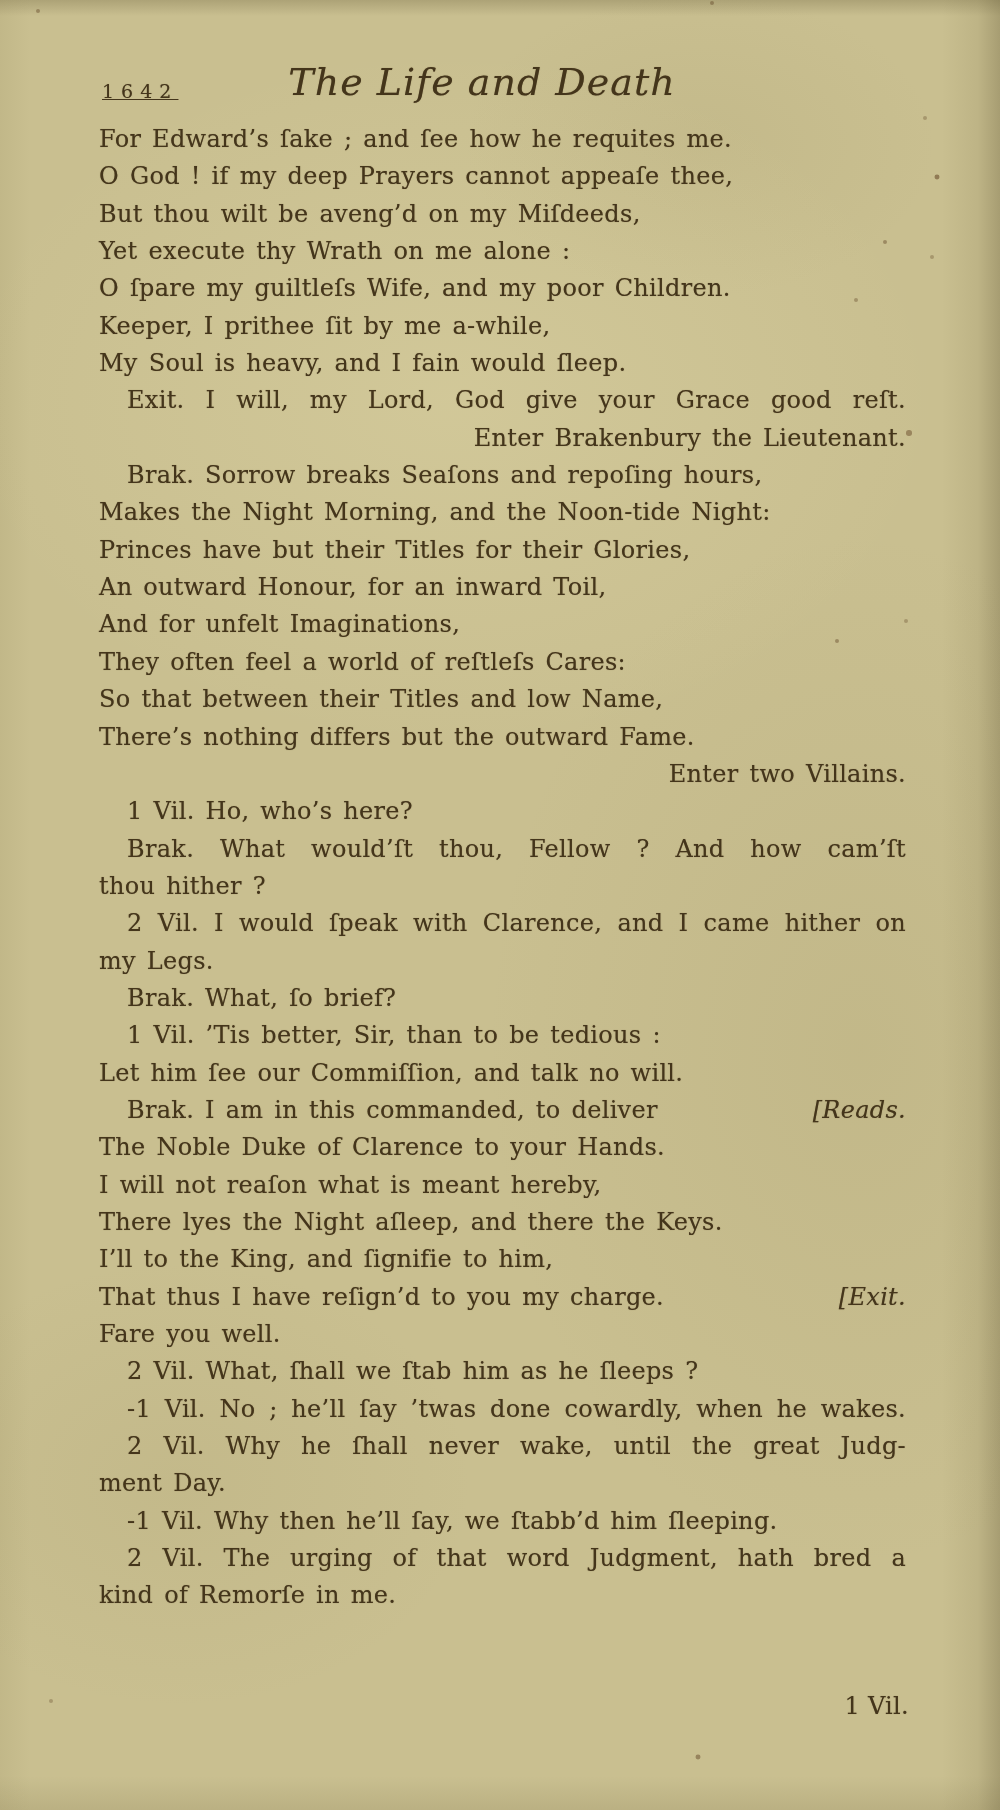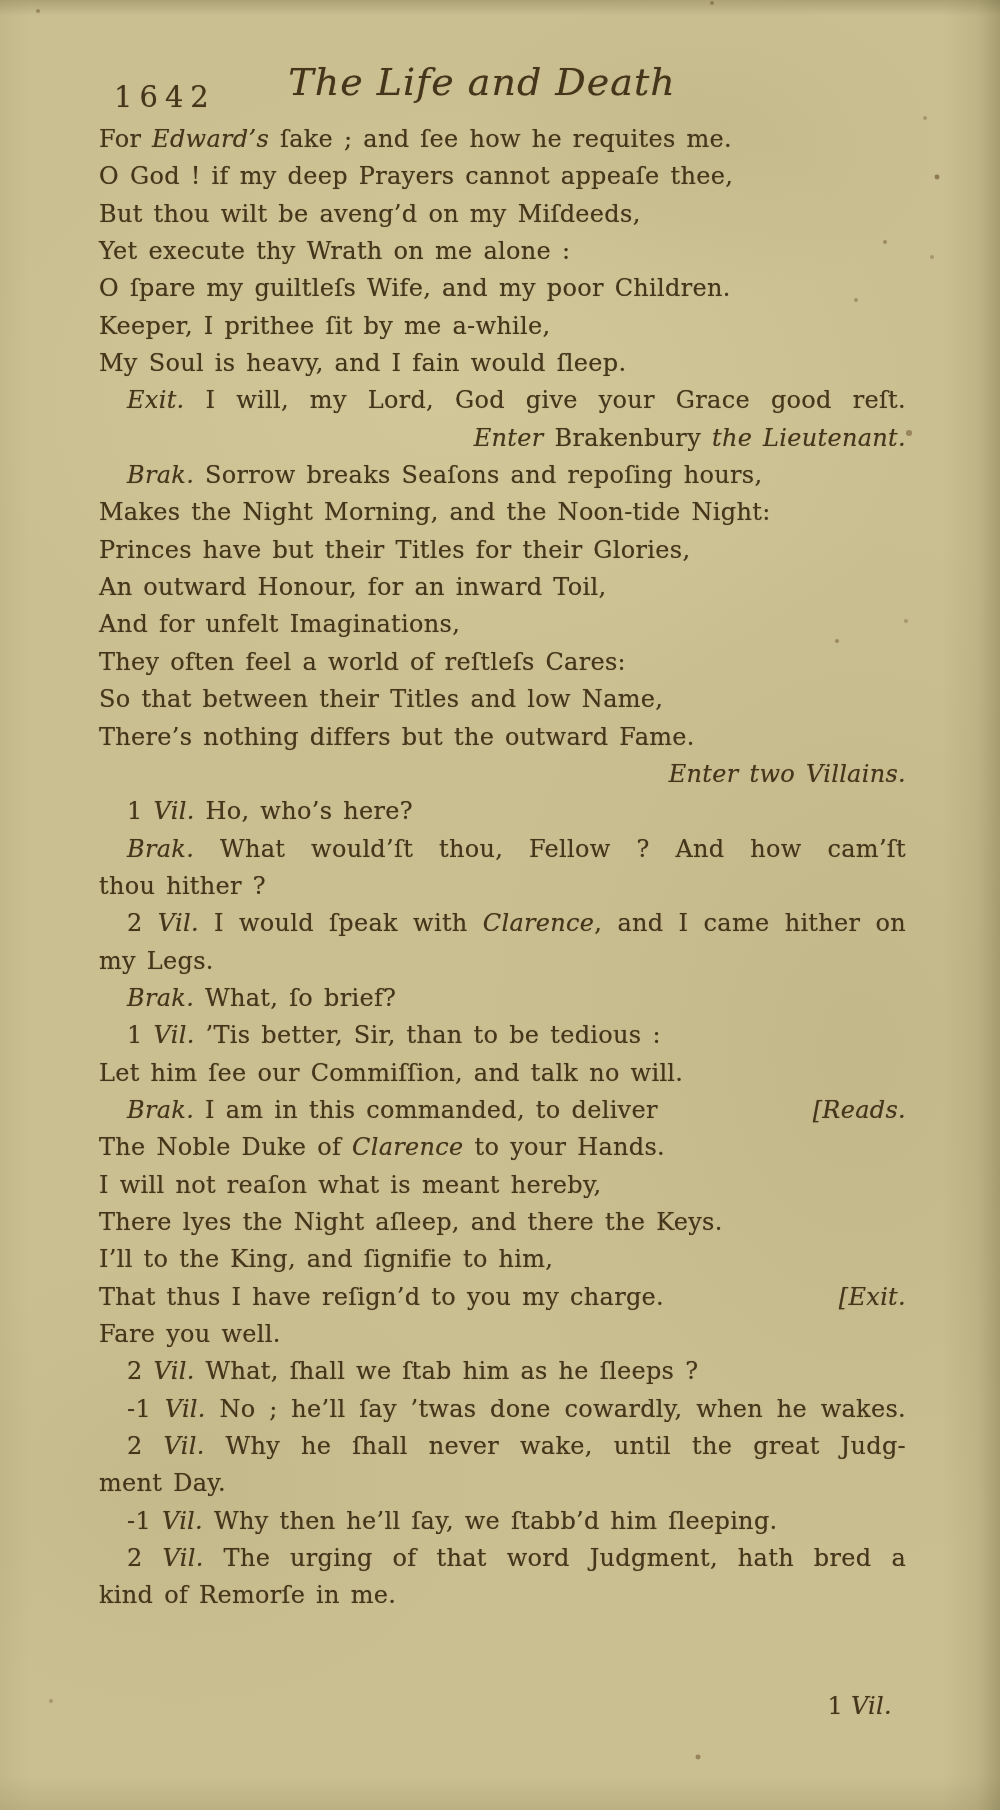--- a/index.html
+++ b/index.html
@@ -11,32 +11,32 @@
       radial-gradient(ellipse 520px 720px at 86% 58%, rgba(148,136,88,0.13), transparent 72%),
       radial-gradient(ellipse 420px 320px at 18% 82%, rgba(148,136,88,0.11), transparent 70%),
       radial-gradient(ellipse 340px 220px at 70% 8%, rgba(148,136,88,0.10), transparent 70%),
       linear-gradient(to right, rgba(140,128,82,0.12) 0, transparent 30px),
       linear-gradient(to left, rgba(88,78,44,0.30) 0, rgba(120,110,70,0.14) 22px, transparent 58px),
       linear-gradient(to bottom, rgba(88,78,44,0.25) 0, transparent 16px),
       linear-gradient(to top, rgba(110,100,60,0.16) 0, transparent 34px),
       #c9bf90;
     text-shadow:0 0 0.8px rgba(70,52,25,0.5);
   }
-  .pagenum{position:absolute;left:114px;top:80px;font-size:29px;letter-spacing:7px;}
+  .pagenum{position:absolute;left:102px;top:80px;font-size:19px;letter-spacing:7px;text-decoration:underline;}
   .title{position:absolute;left:0;top:60px;width:1000px;text-align:center;
          font-size:38px;font-style:italic;letter-spacing:1px;transform:translateX(-18px);}
   .text{position:absolute;left:99px;top:121px;width:807px;font-size:24px;
         line-height:37.35px;letter-spacing:0.3px;word-spacing:3px;}
   .line{position:relative;white-space:nowrap;}
   .line.center{text-align:right;}
   .line.indent{padding-left:28px;}
   .line.j{white-space:normal;text-align:justify;text-align-last:justify;}
-  .it{font-style:italic;margin-top:7px;}
+  .it{margin-top:7px;}
   .att{position:absolute;right:0;top:0;font-style:italic;white-space:nowrap;}
-  .catchword{position:absolute;top:1692px;left:82px;width:810px;text-align:right;
+  .catchword{position:absolute;top:1692px;left:99px;width:810px;text-align:right;
              font-size:24px;letter-spacing:0.3px;}
   .specks{position:absolute;left:0;top:0;width:2px;height:2px;border-radius:50%;
     box-shadow:
       936px 176px 0 1.5px rgba(90,55,25,0.50),
       908px 432px 0 2px   rgba(96,62,30,0.45),
       884px 241px 0 1px   rgba(90,60,30,0.40),
       931px 256px 0 1px   rgba(90,60,30,0.30),
       855px 299px 0 1px   rgba(90,60,30,0.35),
       836px 640px 0 1px   rgba(90,60,30,0.40),
       905px 620px 0 1px   rgba(90,60,30,0.30),

